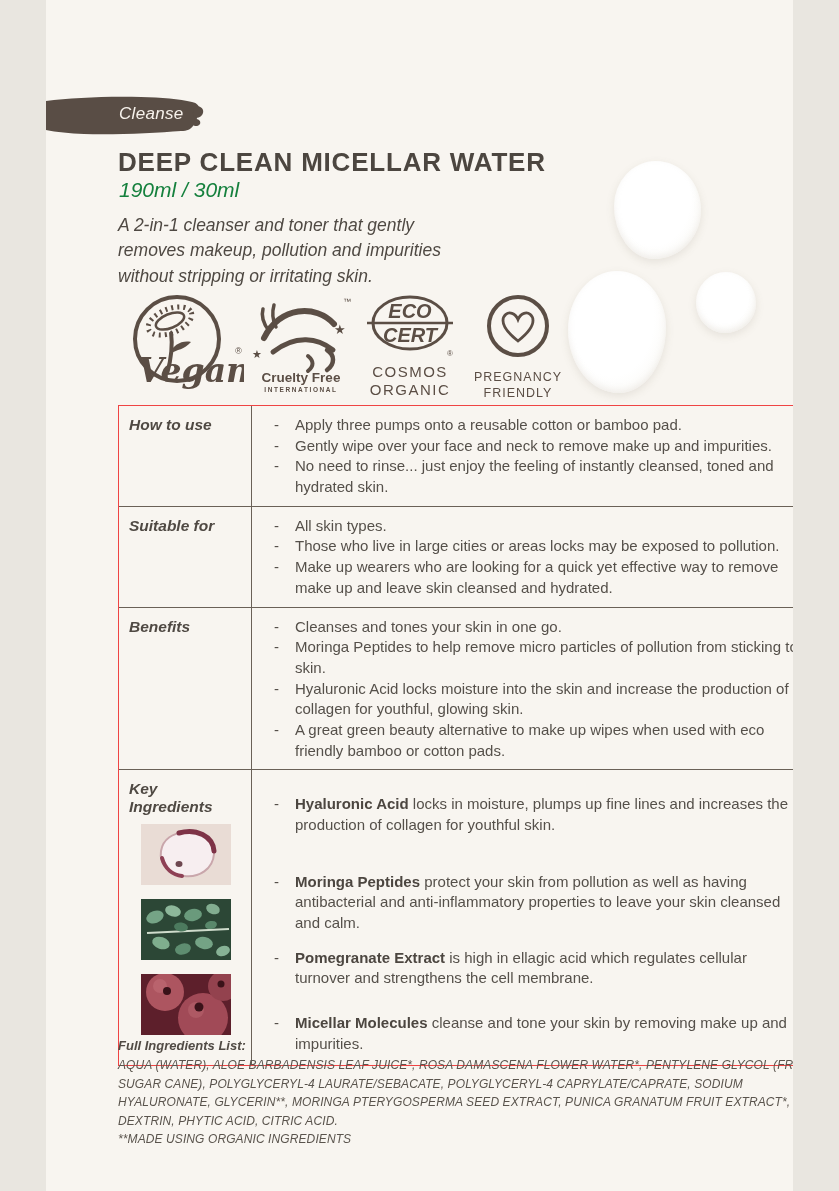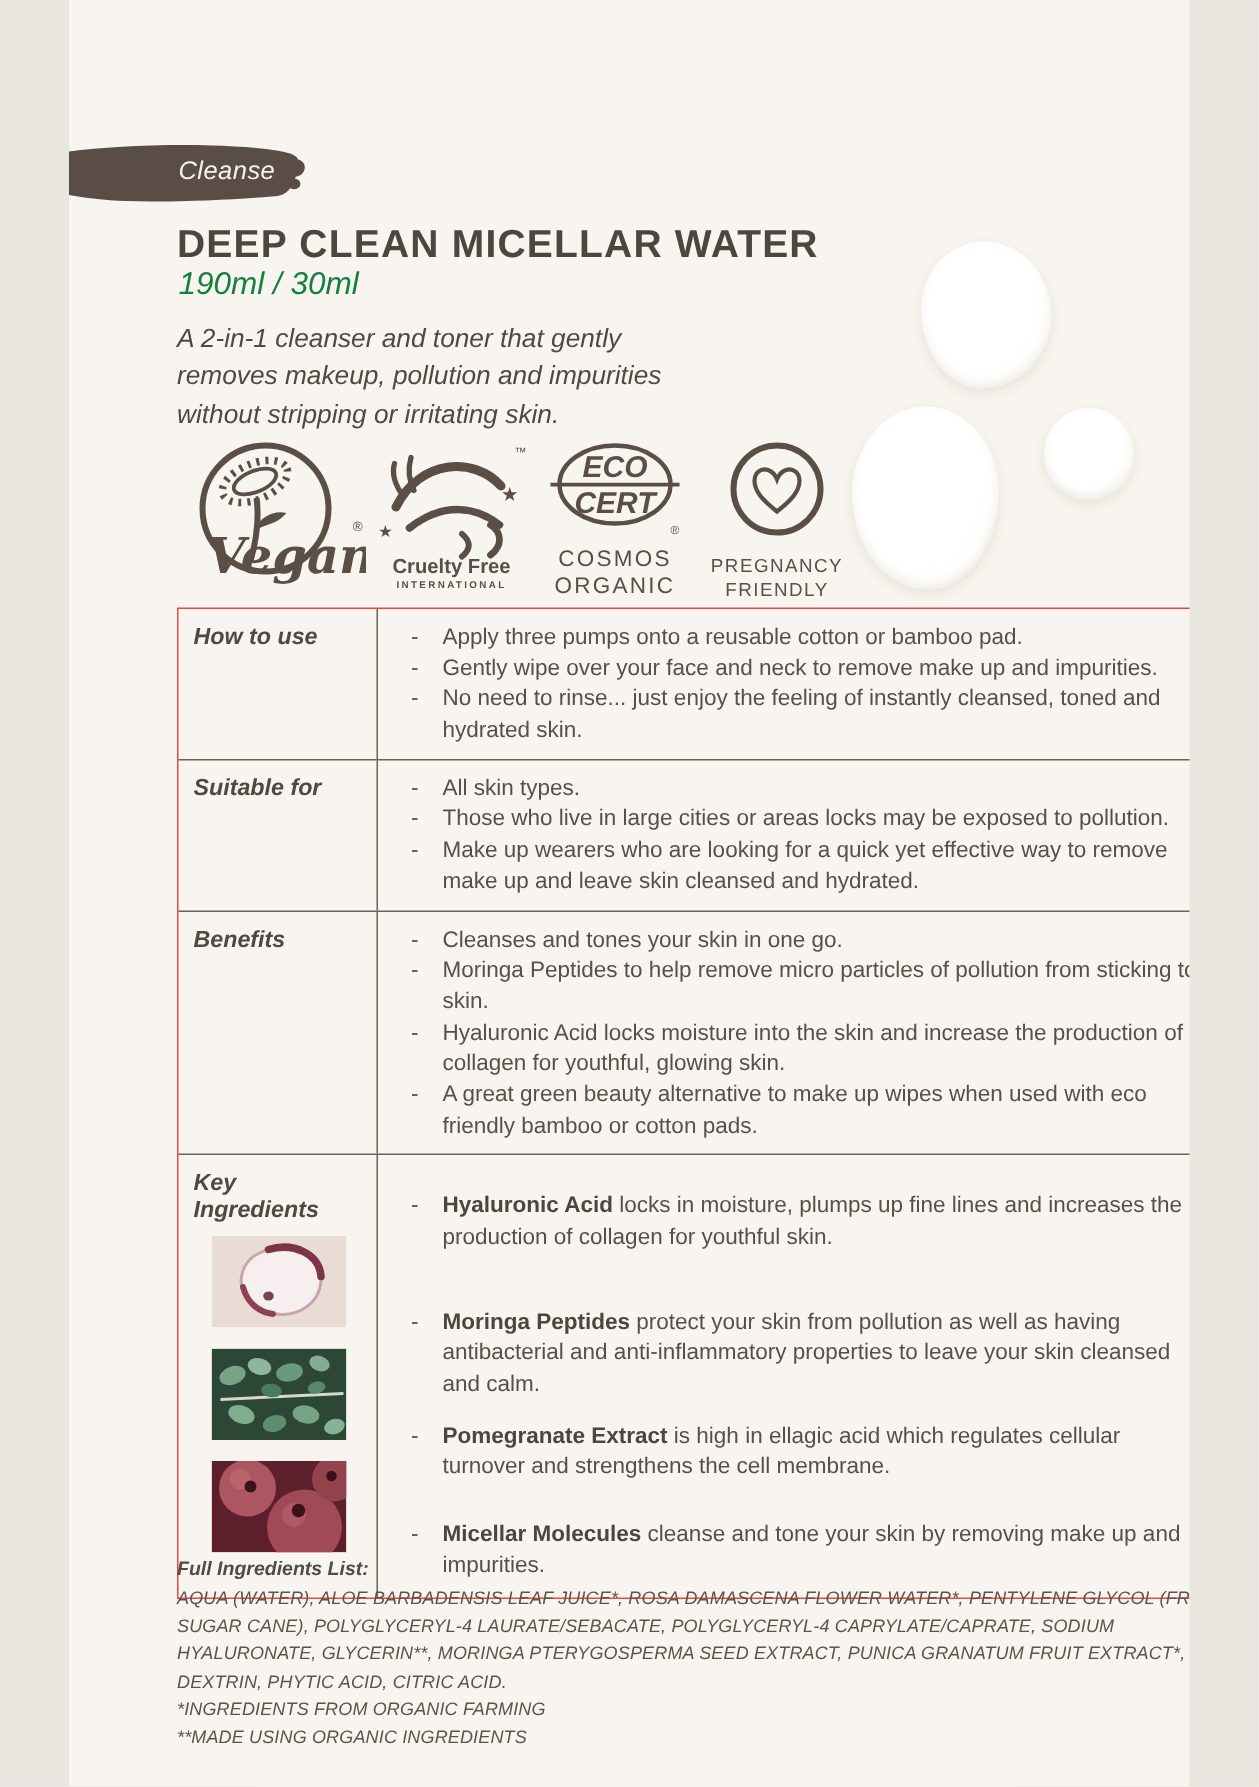--- a/index.html
+++ b/index.html
@@ -292,18 +292,17 @@
             <span class="dash">-</span>
             <span class="btext"><b>Micellar Molecules</b><span> cleanse and tone your skin by removing make up and impurities.</span></span>
           </div>
       </div>
     </div>
   </div>
 
   <div class="footer-ing">
     <div class="fheading">Full Ingredients List:</div>
     <div class="fbody">AQUA (WATER), ALOE BARBADENSIS LEAF JUICE*, ROSA DAMASCENA FLOWER WATER*, PENTYLENE GLYCOL (FROM SUGAR CANE), POLYGLYCERYL-4 LAURATE/SEBACATE, POLYGLYCERYL-4 CAPRYLATE/CAPRATE, SODIUM HYALURONATE, GLYCERIN**, MORINGA PTERYGOSPERMA SEED EXTRACT, PUNICA GRANATUM FRUIT EXTRACT*, DEXTRIN, PHYTIC ACID, CITRIC ACID.</div>
-    <div class="fnote">*INGREDIENTS FROM ORGANIC FARMING</div>
     <div class="fnote">**MADE USING ORGANIC INGREDIENTS</div>
   </div>
 
   <div class="page-number">2</div>
 </div>
 
 </body></html>

